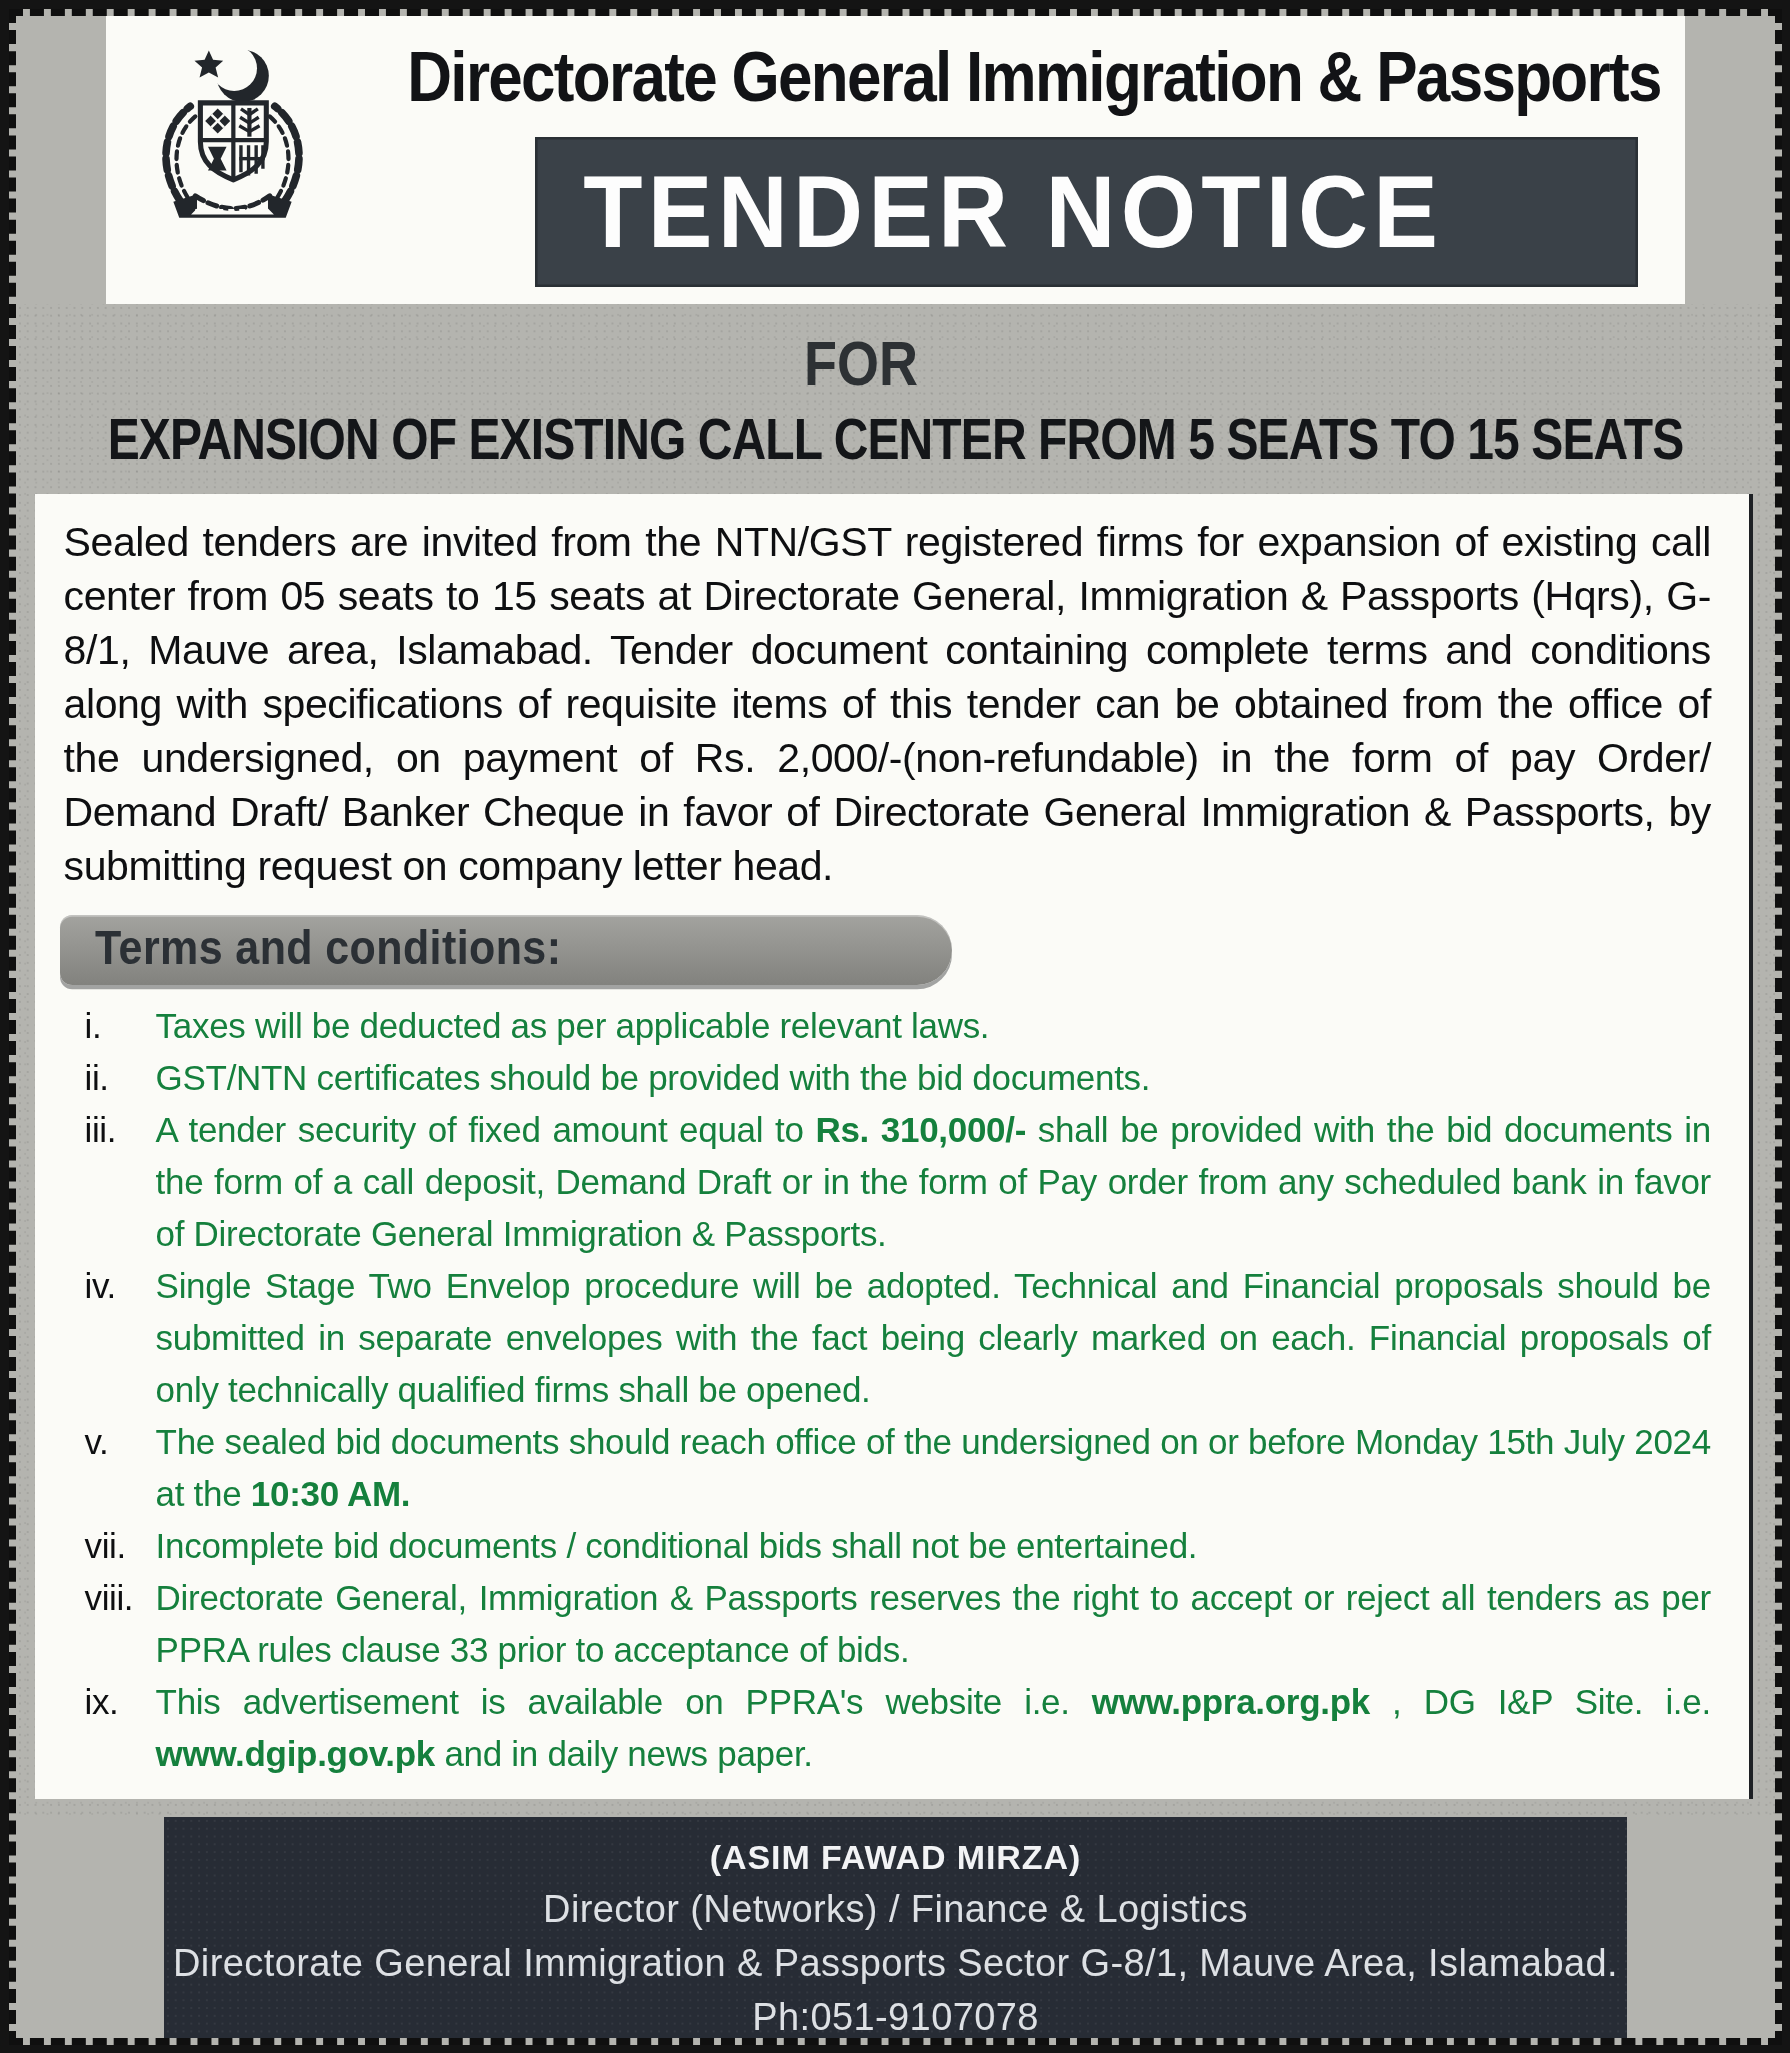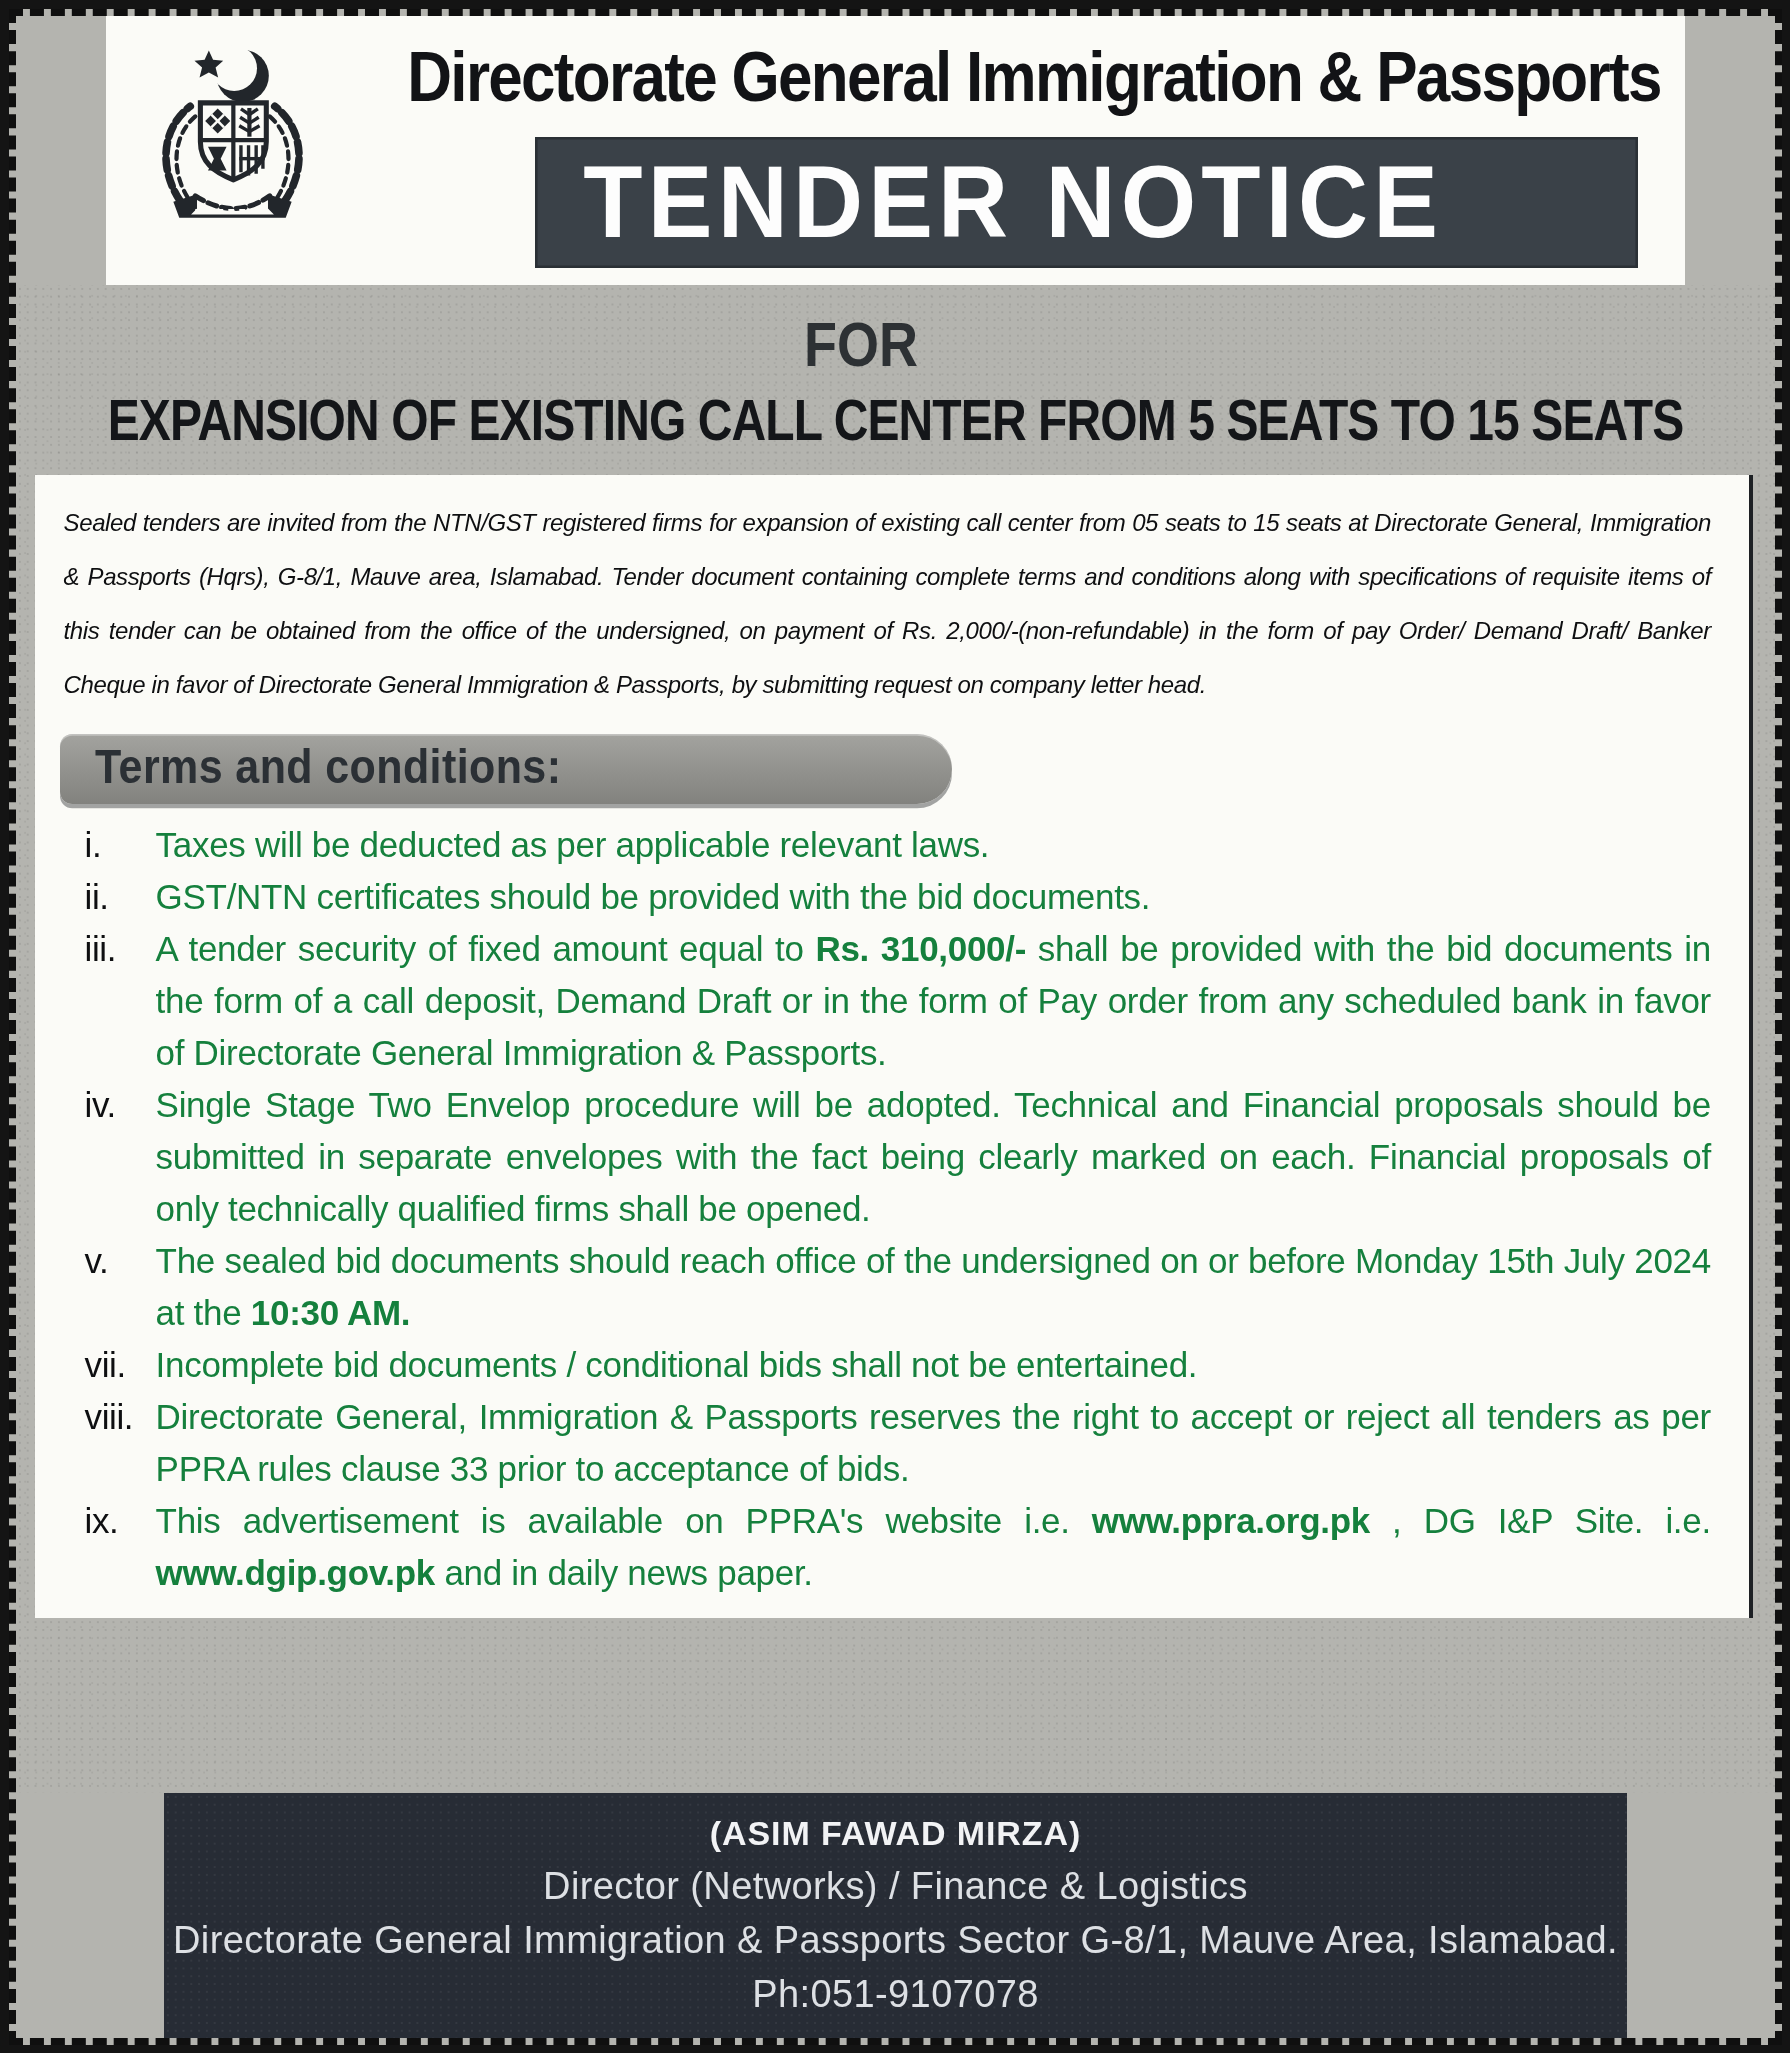--- a/index.html
+++ b/index.html
@@ -40,21 +40,21 @@
   }
   .org-title{
     margin-left:277px;text-align:center;
     font-size:62px;font-weight:bold;letter-spacing:-1.7px;
     color:#121316;white-space:nowrap;
     transform:scaleY(1.14);transform-origin:center top;
     padding-top:7px;
   }
   .tn-banner{
     margin:31px 22.5px 5.2px 405px;
-    height:131px;background:var(--banner);
+    height:150px;background:var(--banner);
     display:flex;align-items:center;
     padding-left:48px;
     box-shadow:inset 0 0 0 2.6px rgba(15,17,19,.35);
   }
   .tn-text{
     color:#fdfdfd;font-weight:bold;font-size:97px;
     letter-spacing:5.2px;transform:scaleY(1.06);transform-origin:left center;
     white-space:nowrap;
   }
   
@@ -81,22 +81,22 @@
     transform:scaleY(1.18);transform-origin:center;
     white-space:nowrap;
   }
   .content-box{
     background:var(--paper);
     margin:0 22.5px 17.3px 19px;
     border-right:4.3px solid #1d2024;
     padding:21px 38px 19px 29px;
   }
   .intro{
-    font-size:24px;line-height:54px;color:#0e0f11;
-    text-align:justify;letter-spacing:-0.4px;font-style:italic;
+    font-size:41px;line-height:54px;color:#0e0f11;
+    text-align:justify;letter-spacing:-0.4px;
   }
   .pill{
     margin:22.5px 0 15.6px -3.5px;
     width:52%;
     background:linear-gradient(180deg,var(--pill-hi),var(--pill-lo));
     border-radius:14px 40px 40px 14px;
     padding:8.6px 0 12px 35px;
     box-shadow:0 4.3px 0 rgba(30,32,34,.4), inset 0 1.7px 0 rgba(255,255,255,.35);
   }
   .pill-text{

